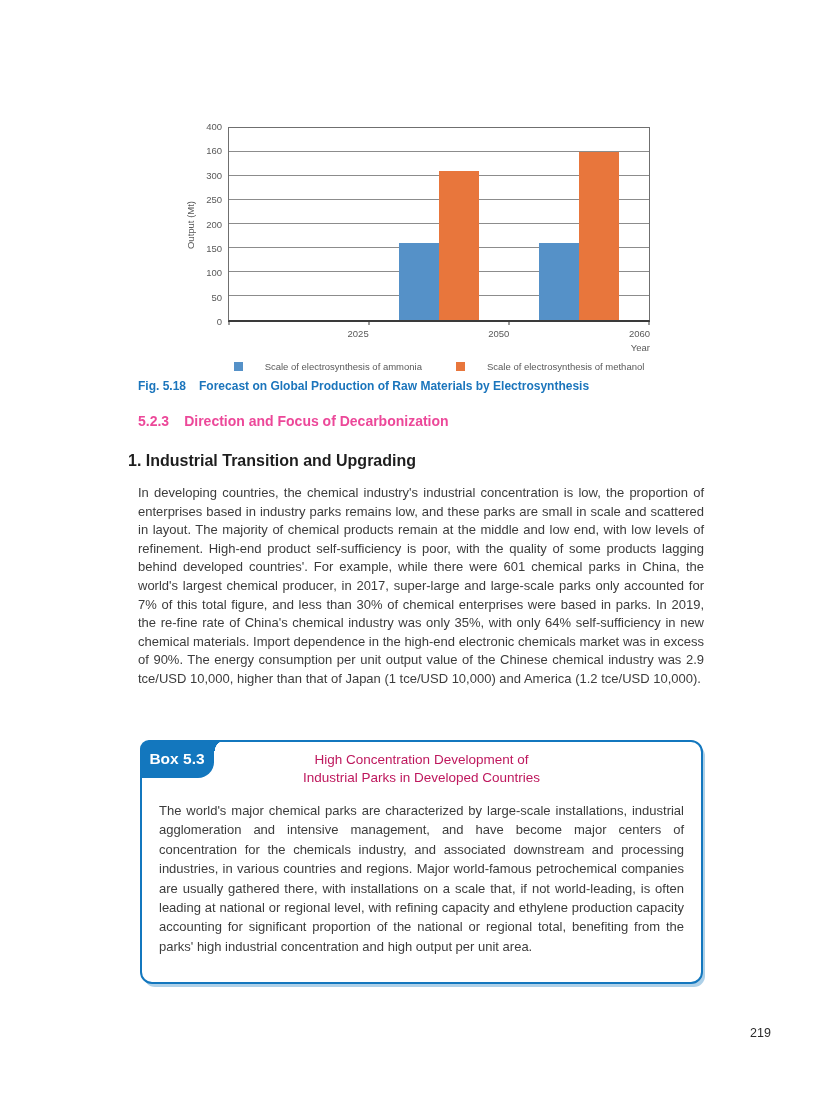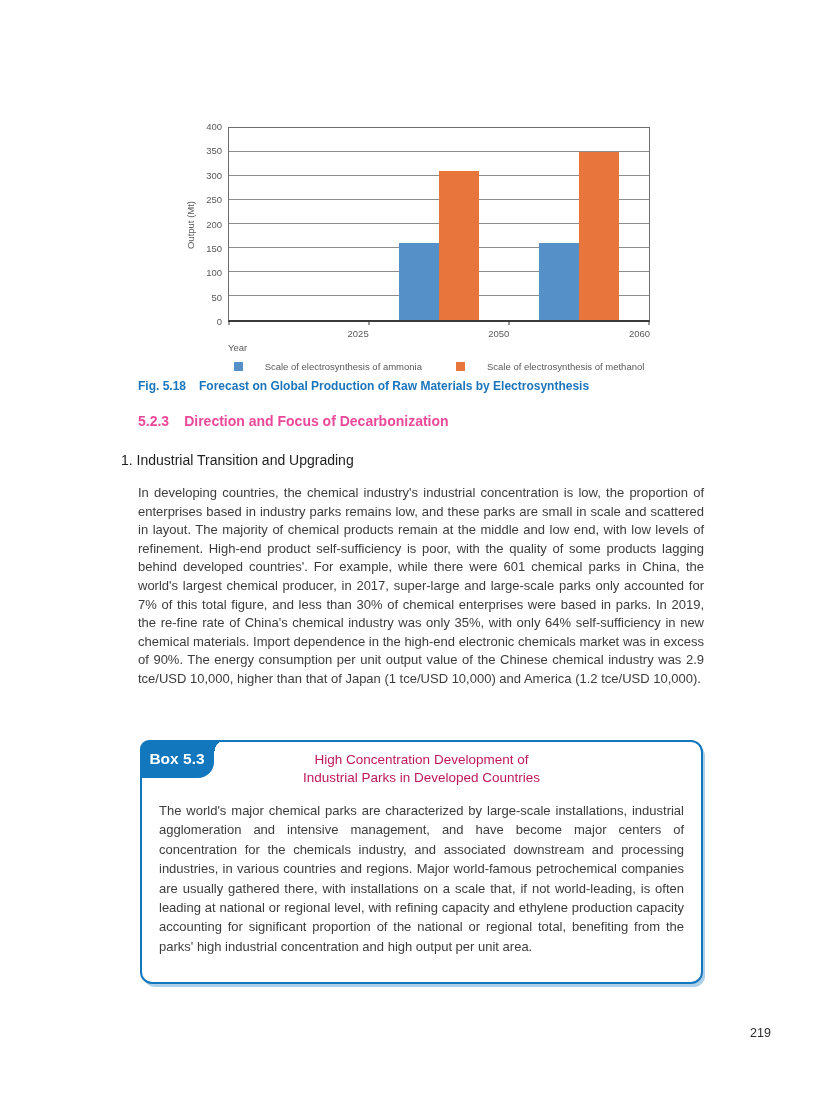--- a/index.html
+++ b/index.html
@@ -48,42 +48,42 @@
     display: flex; justify-content: center; align-items: flex-end;
     z-index: 1;
   }
   .bar { width: 40px; }
   .xtick-mark {
     position: absolute; top: 100%; width: 1px; height: 5px;
     background: #3a3a3a; transform: translateX(-50%); z-index: 1;
   }
   .xticks { grid-column: 3; grid-row: 2; display: flex; margin-top: 6px; }
   .xtick-label { flex: 1; text-align: right; font-size: 9.5px; color: #595959; }
-  .xlabel { grid-column: 3; grid-row: 3; text-align: left; font-size: 9.5px; color: #595959; margin-top: 3px; }
+  .xlabel { grid-column: 3; grid-row: 3; text-align: right; font-size: 9.5px; color: #595959; margin-top: 3px; }
   .legend {
     grid-column: 3; grid-row: 4;
     display: flex; justify-content: center; gap: 34px; margin-top: 8px;
   }
   .legend-item { display: flex; align-items: center; gap: 22px; font-size: 9.5px; color: #595959; }
   .legend-swatch { display: inline-block; width: 9px; height: 9px; flex: 0 0 auto; }
 
   
   .caption {
     position: absolute; left: 138px; top: 379px; width: 566px;
     text-align: left; font-size: 12px; font-weight: bold; color: #1b75bc;
   }
   .caption .cap-label { margin-right: 13px; }
   .heading {
     position: absolute; left: 138px; top: 413px;
     font-size: 14px; font-weight: bold; color: #ec4899;
   }
   .heading .h-num { margin-right: 15px; }
   .subheading {
-    position: absolute; left: 121px; top: 452px;
-    font-size: 14px; font-weight: normal; color: #1e1e1e;
+    position: absolute; left: 128px; top: 452px;
+    font-size: 16px; font-weight: bold; color: #1e1e1e;
   }
   .body-para {
     position: absolute; left: 138px; top: 484px; width: 566px;
     font-size: 13px; line-height: 18.6px; text-align: justify; color: #3c3c3c;
   }
 
   
   .callout {
     position: absolute; left: 140px; top: 740px; width: 563px; height: 244px;
     border: 2px solid #1377be; border-radius: 12px;
@@ -125,21 +125,21 @@
       <span class="ylabel">Output (Mt)</span>
     </div>
     <div class="yticks">
         <div class="ytick" style="bottom: 0%;">0</div>
         <div class="ytick" style="bottom: 12.5%;">50</div>
         <div class="ytick" style="bottom: 25%;">100</div>
         <div class="ytick" style="bottom: 37.5%;">150</div>
         <div class="ytick" style="bottom: 50%;">200</div>
         <div class="ytick" style="bottom: 62.5%;">250</div>
         <div class="ytick" style="bottom: 75%; margin-top: 32px;">300</div>
-        <div class="ytick" style="bottom: 87.5%;">350</div>
+        <div class="ytick" style="bottom: 87.5%;">160</div>
         <div class="ytick" style="bottom: 100%;">400</div>
       </div>
     <div class="plot">
         <div class="gridline" style="bottom: 12.5%;"></div>
         <div class="gridline" style="bottom: 25%;"></div>
         <div class="gridline" style="bottom: 37.5%;"></div>
         <div class="gridline" style="bottom: 50%;"></div>
         <div class="gridline" style="bottom: 62.5%;"></div>
         <div class="gridline" style="bottom: 75%;"></div>
         <div class="gridline" style="bottom: 87.5%;"></div>

